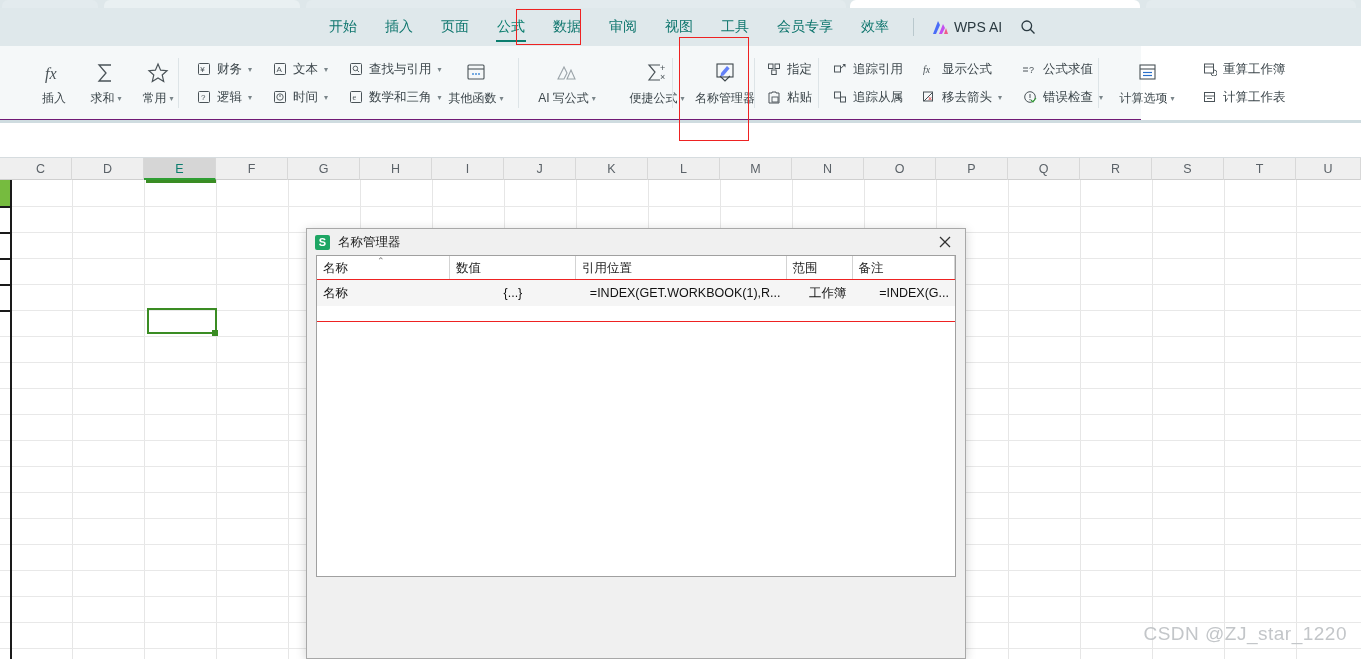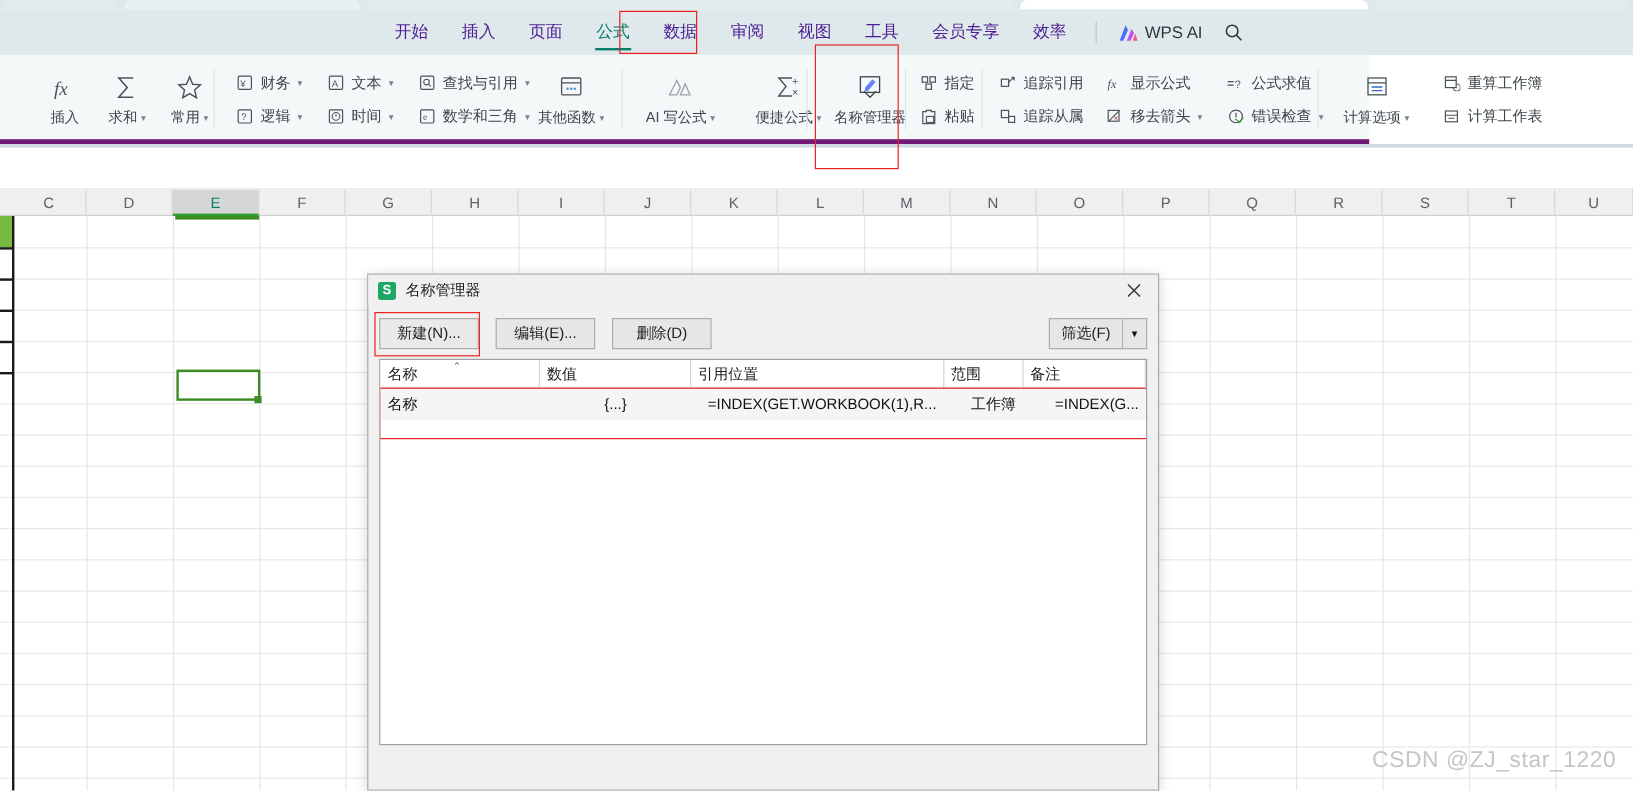--- a/index.html
+++ b/index.html
@@ -27,21 +27,21 @@
   .tab-ghost.g4 { left: 850px; width: 290px; background:#ffffff; }
   .tab-ghost.g5 { left: 1146px; width: 210px; background:#e3ebee; }
 
   
   .menubar {
     position: absolute; left: 0; top: 8px; width: 1361px; height: 38px;
     background: #dfe8eb;
     display: flex; align-items: center; justify-content: center;
   }
   .menu-item {
-    font-size: 14px; color: #4c1d95; padding: 4px 14px;
+    font-size: 14px; color: #0f766e; padding: 4px 14px;
     cursor: default; white-space: nowrap; position: relative;
   }
   .menu-item.active { color: #0a7d6e; }
   .menu-item.active .mu {
     position: absolute; left: 50%; transform: translateX(-50%);
     bottom: -2px; width: 30px; height: 2px; background: #0a7d6e;
   }
   .menu-sep {
     width: 1px; height: 18px; background: #b9c8cd; margin: 0 10px;
   }
@@ -51,21 +51,21 @@
 
   
   .redbox-formula {
     position: absolute; left: 516px; top: 9px; width: 65px; height: 36px;
     border: 1.5px solid #ee2222; pointer-events: none;
   }
 
   
   .ribbon {
     position: absolute; left: 0; top: 46px; width: 1141px; height: 74px;
-    background: #f5f8f9; border-bottom: 4px solid #701a75;
+    background: #f5f8f9; border-bottom: 1px solid #701a75;
   }
   .rib-group { position: absolute; top: 0; height: 74px; display: flex; align-items: center; }
   .rib-div { position: absolute; top: 12px; width: 1px; height: 50px; background: #dde4e7; }
 
   .bigbtn {
     width: 52px; display: flex; flex-direction: column; align-items: center;
     justify-content: center; gap: 3px; cursor: default;
   }
   .bigbtn .ico { height: 28px; display:flex; align-items:center; justify-content:center; color:#4a5358;}
   .bigbtn .lbl { font-size: 12px; color: #3c464b; white-space: nowrap; display:flex; align-items:center; gap:2px;}
@@ -637,38 +637,20 @@
       <div class="dlg-name">名称管理器</div>
       <div class="dlg-close">
         <svg width="12" height="12" viewBox="0 0 12 12">
             <line x1="1" y1="1" x2="11" y2="11" stroke="#333" stroke-width="1.2"></line>
             <line x1="11" y1="1" x2="1" y2="11" stroke="#333" stroke-width="1.2"></line>
           </svg>
       </div>
     </div>
 
     <div class="dlg-body">
-      <div class="btnrow">
-        <div class="dbtn focused">
-            <span>新建(N)...</span>
-          </div>
-        <div class="dbtn">
-            <span>编辑(E)...</span>
-          </div>
-        <div class="dbtn">
-            <span>删除(D)</span>
-          </div>
-        <div class="filterwrap">
-          <div class="filterbtn">
-              <span>筛选(F)</span>
-            </div>
-          <div class="filterarrow">▼</div>
-        </div>
-        <div class="redbox-new"></div>
-      </div>
 
       <div class="listbox">
         <div class="lb-head">
           <div class="hc" style="width:135px;">名称</div>
           <div class="hc" style="width:128px;">数值</div>
           <div class="hc" style="width:214px;">引用位置</div>
           <div class="hc" style="width:67px;">范围</div>
           <div class="hc" style="width:104px;">备注</div>
           <div class="sortmark">⌃</div>
         </div>

